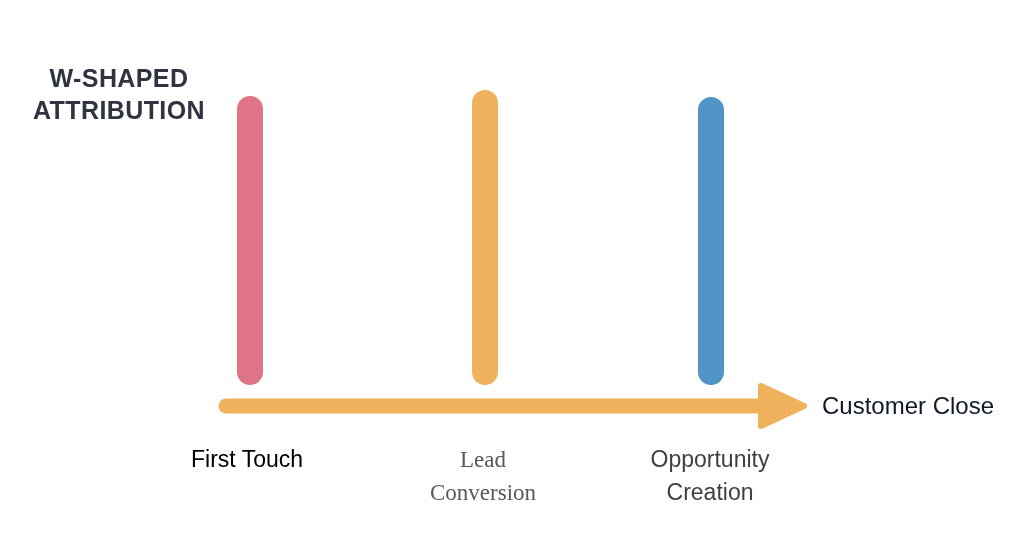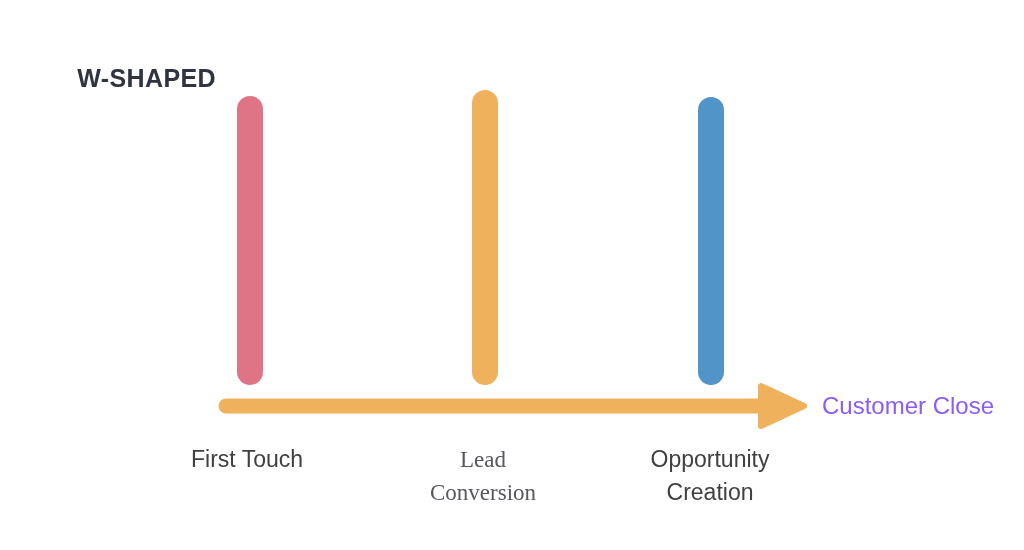--- a/index.html
+++ b/index.html
@@ -6,24 +6,24 @@
   .stage {
     position: relative;
     width: 1024px;
     height: 550px;
     background: #ffffff;
     font-family: "Liberation Sans", sans-serif;
     overflow: hidden;
   }
   .title {
     position: absolute;
-    left: 6px;
+    left: 14px;
     top: 62px;
     width: 210px;
-    text-align: right;
+    text-align: center;
     font-weight: 700;
     font-size: 25px;
     line-height: 32px;
     letter-spacing: 0.4px;
   }
   .bar {
     position: absolute;
     width: 26px;
     border-radius: 13px;
   }
@@ -55,34 +55,35 @@
   #label-lead  { left: 373px; }
   #label-opp   { left: 600px; }
 </style>
 </head>
 <body>
 
 <div class="stage">
 
   <div class="title" style="color: rgb(47, 52, 64);">
     <div>W-SHAPED</div>
+    <div>ATTRIBUTION</div>
   </div>
 
   <div class="bar" id="bar-first" style="background-color: rgb(222, 116, 134);"></div>
   <div class="bar" id="bar-lead" style="background-color: rgb(240, 177, 93);"></div>
   <div class="bar" id="bar-opp" style="background-color: rgb(80, 148, 200);"></div>
 
   <svg class="axis-arrow" width="600" height="56" viewBox="0 0 600 56" style="color: rgb(240, 177, 93);">
     <line x1="8" y1="28" x2="540" y2="28" stroke="currentColor" stroke-width="15" stroke-linecap="round"></line>
     <polygon points="543,8 543,48 586,28" fill="currentColor" stroke="currentColor" stroke-width="6" stroke-linejoin="round"></polygon>
   </svg>
 
-  <div class="axis-label" style="color: #8b5cf6;">Customer Close</div>
+  <div class="axis-label" style="color: #0f172a;">Customer Close</div>
 
-  <div class="bar-label" id="label-first" style="color: #404040;">
+  <div class="bar-label" id="label-first" style="color: #000000;">
     <div>First Touch</div>
   </div>
 
   <div class="bar-label" id="label-lead" style="color: rgb(87, 88, 94); font-family: Liberation Serif, serif;">
     <div>Lead</div>
     <div>Conversion</div>
   </div>
 
   <div class="bar-label" id="label-opp" style="color: #404040;">
     <div>Opportunity</div>

